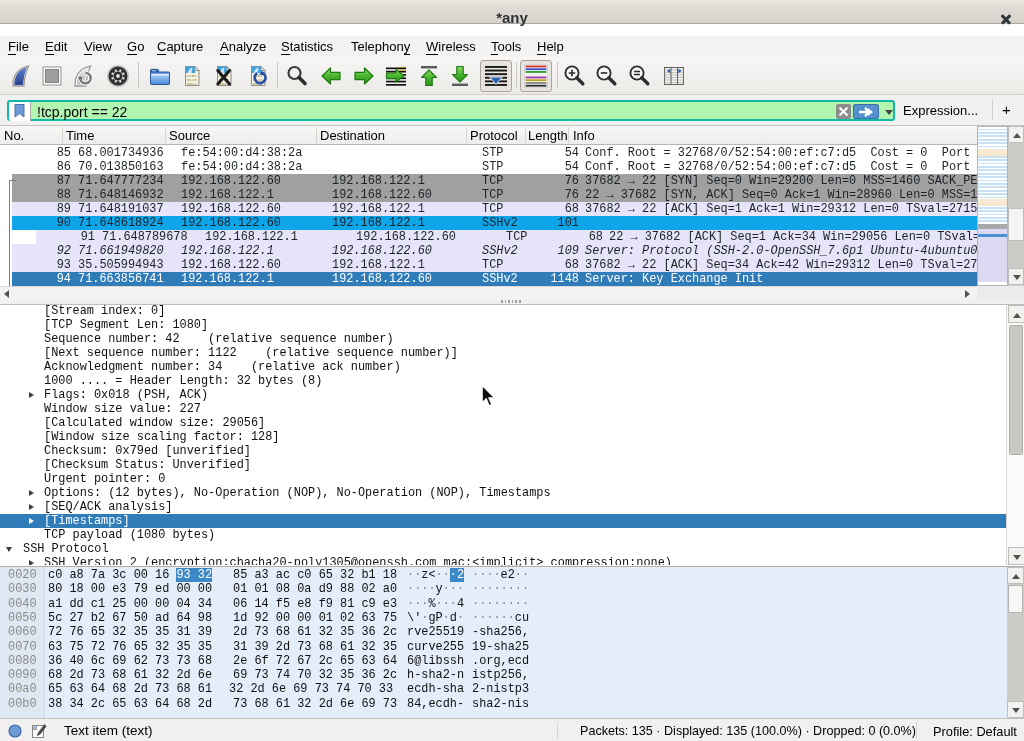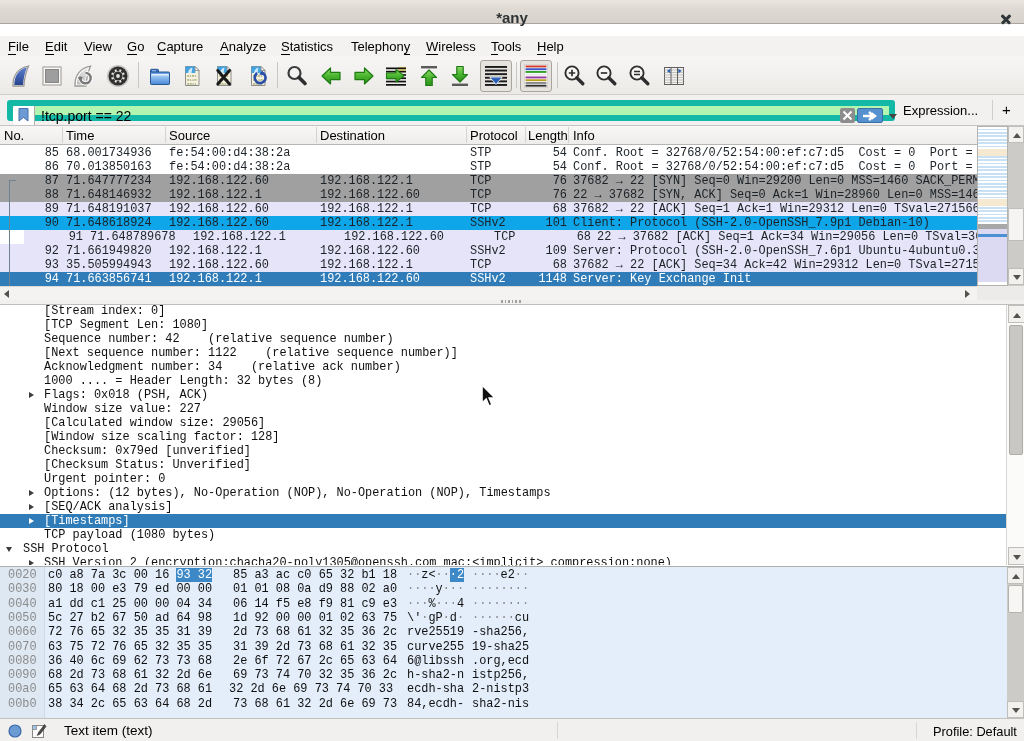--- a/index.html
+++ b/index.html
@@ -14,35 +14,35 @@
 #menu{left:0;top:36px;width:1024px;height:20px;background:#f3f2f1;font-size:13px;color:#000}
 #menu span{position:absolute;top:3px}
 #menu u{text-decoration:none;border-bottom:1px solid #000;padding-bottom:0px}
 
 #tb{left:0;top:56px;width:1024px;height:39px;background:linear-gradient(#f7f6f5,#eceae7);border-bottom:1px solid #d2d0cd;box-sizing:border-box}
 .ti{position:absolute;top:8px}
 .tsep{position:absolute;top:6px;width:1px;height:26px;background:#c9c7c4}
 .tbox{position:absolute;top:4px;width:32px;height:32px;background:#e6e3df;border:1px solid #a8a5a1;border-radius:3px;box-sizing:border-box}
 
 #fb{left:0;top:95px;width:1024px;height:31px;background:#f2f1ef;border-bottom:1px solid #c6c4c1;box-sizing:border-box}
-#fin{position:absolute;left:7px;top:5px;width:888px;height:21px;background:#b2f5b0;border:6px solid #14b8a6;border-radius:3px;box-sizing:border-box}
+#fin{position:absolute;left:7px;top:5px;width:888px;height:21px;background:#b2f5b0;border:2px solid #14b8a6;border-radius:3px;box-sizing:border-box}
 #fbook{position:absolute;left:0;top:0;width:21px;height:19px;background:#fff;border-right:1px solid #b0aeab;border-radius:2px 0 0 2px}
 #ftext{position:absolute;left:28px;top:1.5px;font-size:14px;color:#000}
 #fx{position:absolute;left:827px;top:2px;width:15px;height:15px;background:#8d8d8d;border-radius:2px}
 #fgo{position:absolute;left:844px;top:2px;width:26px;height:15px;background:#5591cf;border:1px solid #3a6ea5;border-radius:2px;box-sizing:border-box}
 #fdrop{position:absolute;left:876px;top:8px;width:0;height:0;border-left:4px solid transparent;border-right:4px solid transparent;border-top:5px solid #444}
 #fexpr{position:absolute;left:903px;top:8px;font-size:13px;color:#000}
 #fsep2{position:absolute;left:992px;top:5px;width:1px;height:20px;background:#d0cecb}
 #fplus{position:absolute;left:1002px;top:6px;font-size:15px;color:#000}
 
 #plist{left:0;top:126px;width:1024px;height:174px;background:#fff}
 #phead{position:absolute;left:0;top:0;width:1024px;height:19px;background:linear-gradient(#f8f7f6,#efedeb);border-bottom:1px solid #b8b6b3;box-sizing:border-box;font-size:13px;color:#000}
 #phead span{position:absolute;top:2px}
 #phead i{position:absolute;top:1px;width:1px;height:16px;background:#d5d3d0;font-style:normal}
-.prow{position:absolute;left:0;width:977px;height:14px;overflow:hidden;font:11.9px/14px "Liberation Mono",monospace;white-space:pre;color:#1c2227}
+.prow{position:absolute;left:12px;width:977px;height:14px;overflow:hidden;font:11.9px/14px "Liberation Mono",monospace;white-space:pre;color:#1c2227}
 .prow b{font-weight:normal;position:absolute}
 .n0{left:0;width:59px;text-align:right}.n1{left:66px}.n2{left:169px}.n3{left:320px}.n4{left:470px}.n5{left:507px;width:60px;text-align:right}.n6{left:573px}
 
 #map{position:absolute;left:977px;top:0;width:31px;height:160px;border:1px solid #b5b3b0;box-sizing:border-box}
 #pvs{position:absolute;left:1008px;top:0;width:16px;height:160px;background:#cdcbc8}
 #hscr{position:absolute;left:0;top:160px;width:977px;height:14px;background:#f4f3f1;border-top:1px solid #dcdad7;box-sizing:border-box}
 #pcorner{position:absolute;left:977px;top:160px;width:47px;height:14px;background:#edebe9}
 .sbtn{position:absolute;background:#f2f1ef;border:1px solid #c0beba;box-sizing:border-box}
 .tri-u{position:absolute;width:0;height:0;border-left:4px solid transparent;border-right:4px solid transparent;border-bottom:5px solid #55514c}
 .tri-d{position:absolute;width:0;height:0;border-left:4px solid transparent;border-right:4px solid transparent;border-top:5px solid #55514c}
@@ -295,23 +295,23 @@
     <div id="fsep2"></div>
     <span id="fplus">+</span>
   </div>
   <div class="abs" id="plist">
     <div id="rows">
         <div class="prow" style="top:20px;background:#ffffff;"><b class="n0">85</b><b class="n1">68.001734936</b><b class="n2">fe:54:00:d4:38:2a</b><b class="n3"></b><b class="n4">STP</b><b class="n5">54</b><b class="n6">Conf. Root = 32768/0/52:54:00:ef:c7:d5  Cost = 0  Port = 0x8005</b></div>
       <div class="prow" style="top:34px;background:#ffffff;"><b class="n0">86</b><b class="n1">70.013850163</b><b class="n2">fe:54:00:d4:38:2a</b><b class="n3"></b><b class="n4">STP</b><b class="n5">54</b><b class="n6">Conf. Root = 32768/0/52:54:00:ef:c7:d5  Cost = 0  Port = 0x8005</b></div>
       <div class="prow" style="top:48px;background:#a0a0a0;"><b class="n0">87</b><b class="n1">71.647777234</b><b class="n2">192.168.122.60</b><b class="n3">192.168.122.1</b><b class="n4">TCP</b><b class="n5">76</b><b class="n6">37682 → 22 [SYN] Seq=0 Win=29200 Len=0 MSS=1460 SACK_PERM=1</b></div>
       <div class="prow" style="top:62px;background:#a0a0a0;"><b class="n0">88</b><b class="n1">71.648146932</b><b class="n2">192.168.122.1</b><b class="n3">192.168.122.60</b><b class="n4">TCP</b><b class="n5">76</b><b class="n6">22 → 37682 [SYN, ACK] Seq=0 Ack=1 Win=28960 Len=0 MSS=1460</b></div>
       <div class="prow" style="top:76px;background:#e6e4f8;"><b class="n0">89</b><b class="n1">71.648191037</b><b class="n2">192.168.122.60</b><b class="n3">192.168.122.1</b><b class="n4">TCP</b><b class="n5">68</b><b class="n6">37682 → 22 [ACK] Seq=1 Ack=1 Win=29312 Len=0 TSval=2715660</b></div>
-      <div class="prow" style="top:90px;background:#0ea5e9;"><b class="n0">90</b><b class="n1">71.648618924</b><b class="n2">192.168.122.60</b><b class="n3">192.168.122.1</b><b class="n4">SSHv2</b><b class="n5">101</b><b class="n6">Client: Protocol (SSH-2.0-OpenSSH_7.9p1 Debian-10)</b></div>
+      <div class="prow" style="top:90px;background:#0ea5e9;"><b class="n0">90</b><b class="n1">71.648618924</b><b class="n2">192.168.122.60</b><b class="n3">192.168.122.1</b><b class="n4">SSHv2</b><b class="n5">101</b></div>
       <div class="prow" style="top:104px;background:#e6e4f8;margin-left:24px;"><b class="n0">91</b><b class="n1">71.648789678</b><b class="n2">192.168.122.1</b><b class="n3">192.168.122.60</b><b class="n4">TCP</b><b class="n5">68</b><b class="n6">22 → 37682 [ACK] Seq=1 Ack=34 Win=29056 Len=0 TSval=364955</b></div>
-      <div class="prow" style="top:118px;background:#e6e4f8;"><b class="n0">92</b><b class="n1">71.661949820</b><b class="n2">192.168.122.1</b><b class="n3">192.168.122.60</b><b class="n4">SSHv2</b><b class="n5">109</b><b class="n6">Server: Protocol (SSH-2.0-OpenSSH_7.6p1 Ubuntu-4ubuntu0.3)</b></div>
+      <div class="prow" style="top:118px;background:#e6e4f8;font-style:italic;"><b class="n0">92</b><b class="n1">71.661949820</b><b class="n2">192.168.122.1</b><b class="n3">192.168.122.60</b><b class="n4">SSHv2</b><b class="n5">109</b><b class="n6">Server: Protocol (SSH-2.0-OpenSSH_7.6p1 Ubuntu-4ubuntu0.3)</b></div>
       <div class="prow" style="top:132px;background:#e6e4f8;"><b class="n0">93</b><b class="n1">35.505994943</b><b class="n2">192.168.122.60</b><b class="n3">192.168.122.1</b><b class="n4">TCP</b><b class="n5">68</b><b class="n6">37682 → 22 [ACK] Seq=34 Ack=42 Win=29312 Len=0 TSval=27156</b></div>
       <div class="prow" style="top:146px;background:#2f7cb8;color:#fff;"><b class="n0">94</b><b class="n1">71.663856741</b><b class="n2">192.168.122.1</b><b class="n3">192.168.122.60</b><b class="n4">SSHv2</b><b class="n5">1148</b><b class="n6">Server: Key Exchange Init</b></div>
       <div style="position:absolute;left:9px;top:54px;width:1px;height:106px;background:#6f8292"></div>
       <div style="position:absolute;left:9px;top:54px;width:7px;height:1px;background:#6f8292"></div>
       </div>
     <div id="phead">
       <span style="left:4px">No.</span>
         <span style="left:66px">Time</span>
         <span style="left:169px">Source</span>
         <span style="left:320px">Destination</span>
@@ -413,19 +413,20 @@
     <svg style="position:absolute;left:8px;top:5px" width="14" height="14" viewBox="0 0 14 14">
         <circle cx="7" cy="7" r="6" fill="#6b9bd2" stroke="#3a68a8" stroke-width="1.2"></circle>
       </svg>
     <svg style="position:absolute;left:31px;top:4px" width="16" height="16" viewBox="0 0 16 16">
       <rect x="1.5" y="2.5" width="11" height="12" fill="#fcfcfc" stroke="#8a8886" stroke-width="1"></rect>
       <path d="M1.5,2.5 h4 v4 h-4 Z" fill="#9ec3e8" stroke="#8a8886" stroke-width="0.8"></path>
       <path d="M13.5,1.5 L7.5,9.5 L6.2,12.5 L9.2,11 L15,3.5 Z" fill="#4a4a4a" stroke="#2f2f2f" stroke-width="0.6"></path>
     </svg>
     <span style="position:absolute;left:64px;top:4px;font-size:13.5px">Text item (text)</span>
     <div style="position:absolute;left:557px;top:3px;width:1px;height:17px;background:#d8d6d3"></div>
+    <span style="position:absolute;left:580px;top:4.5px;font-size:12.6px">Packets: 135 · Displayed: 135 (100.0%) · Dropped: 0 (0.0%)</span>
     <div style="position:absolute;left:916px;top:3px;width:1px;height:17px;background:#d8d6d3"></div>
     <span style="position:absolute;left:933px;top:4.5px;font-size:12.8px">Profile: Default</span>
     </div>
   <svg class="abs" id="cursor" style="left:480px;top:384px" width="20" height="26" viewBox="0 0 20 26">
     <path d="M2,1 L2,19 L6.2,15.2 L9,22 L12,20.8 L9.2,14 L15,14 Z" fill="#111" stroke="#fff" stroke-width="1.6"></path>
   </svg>
 </div>
 
 </body></html>

